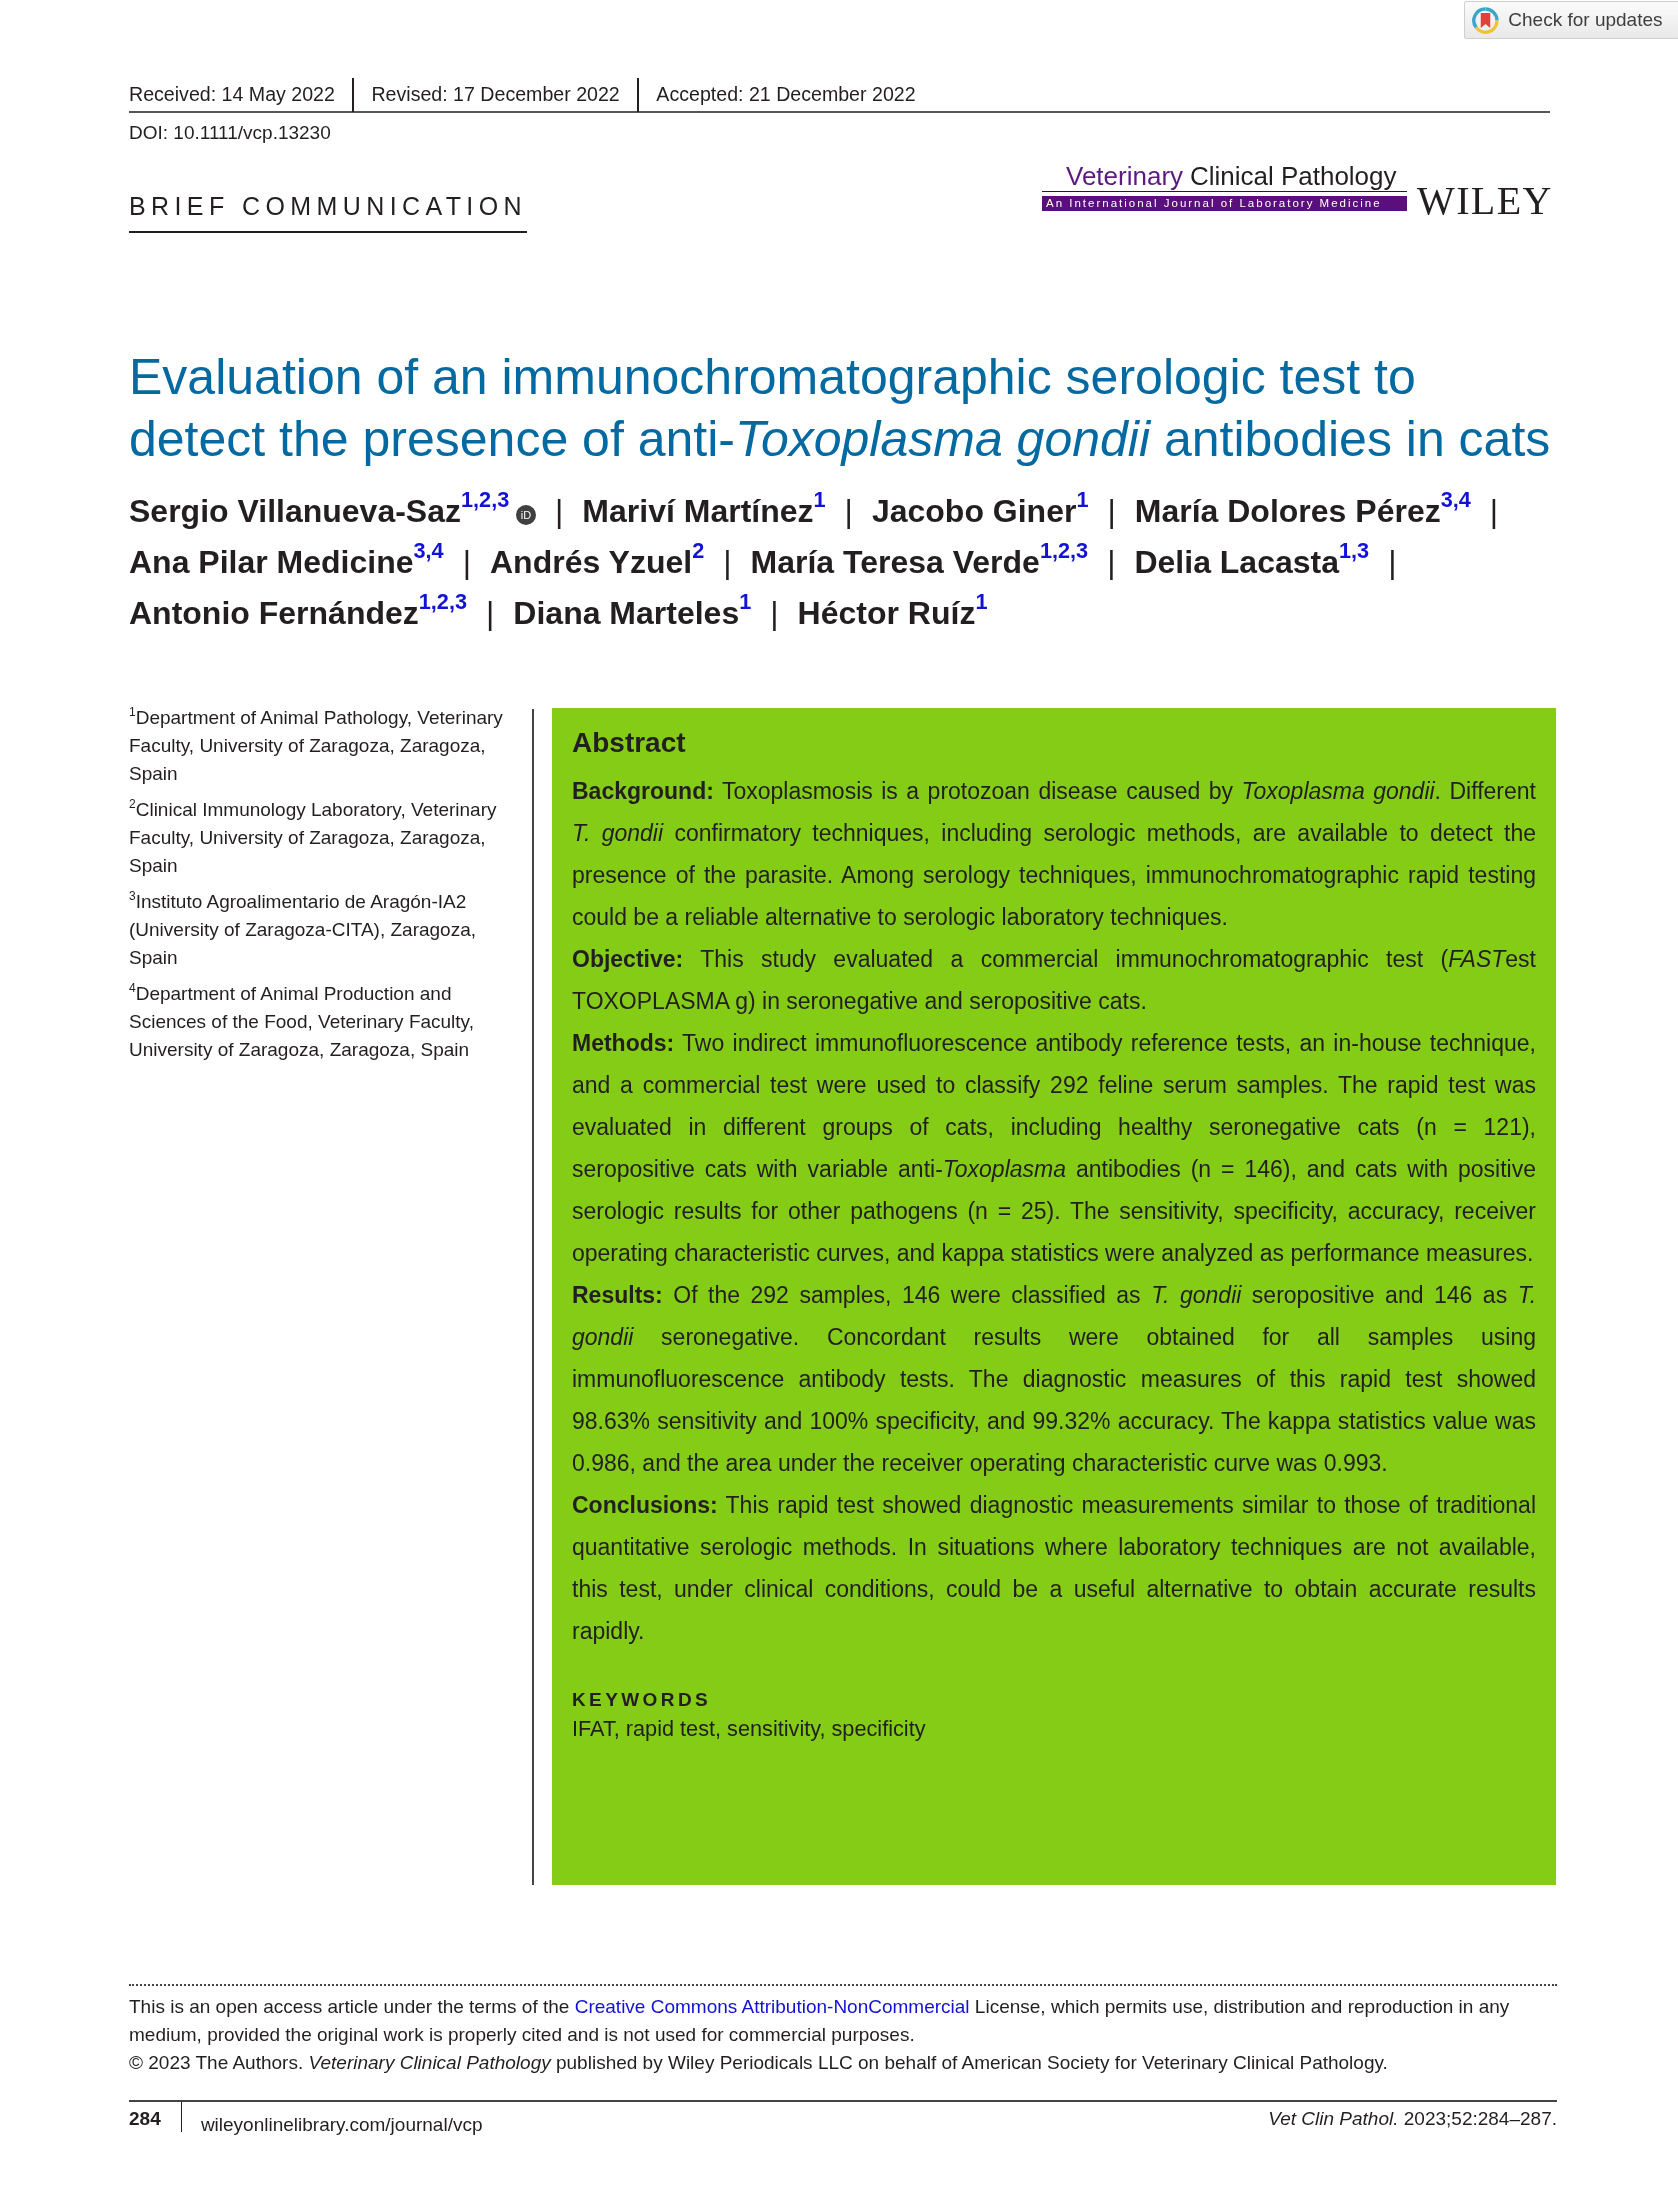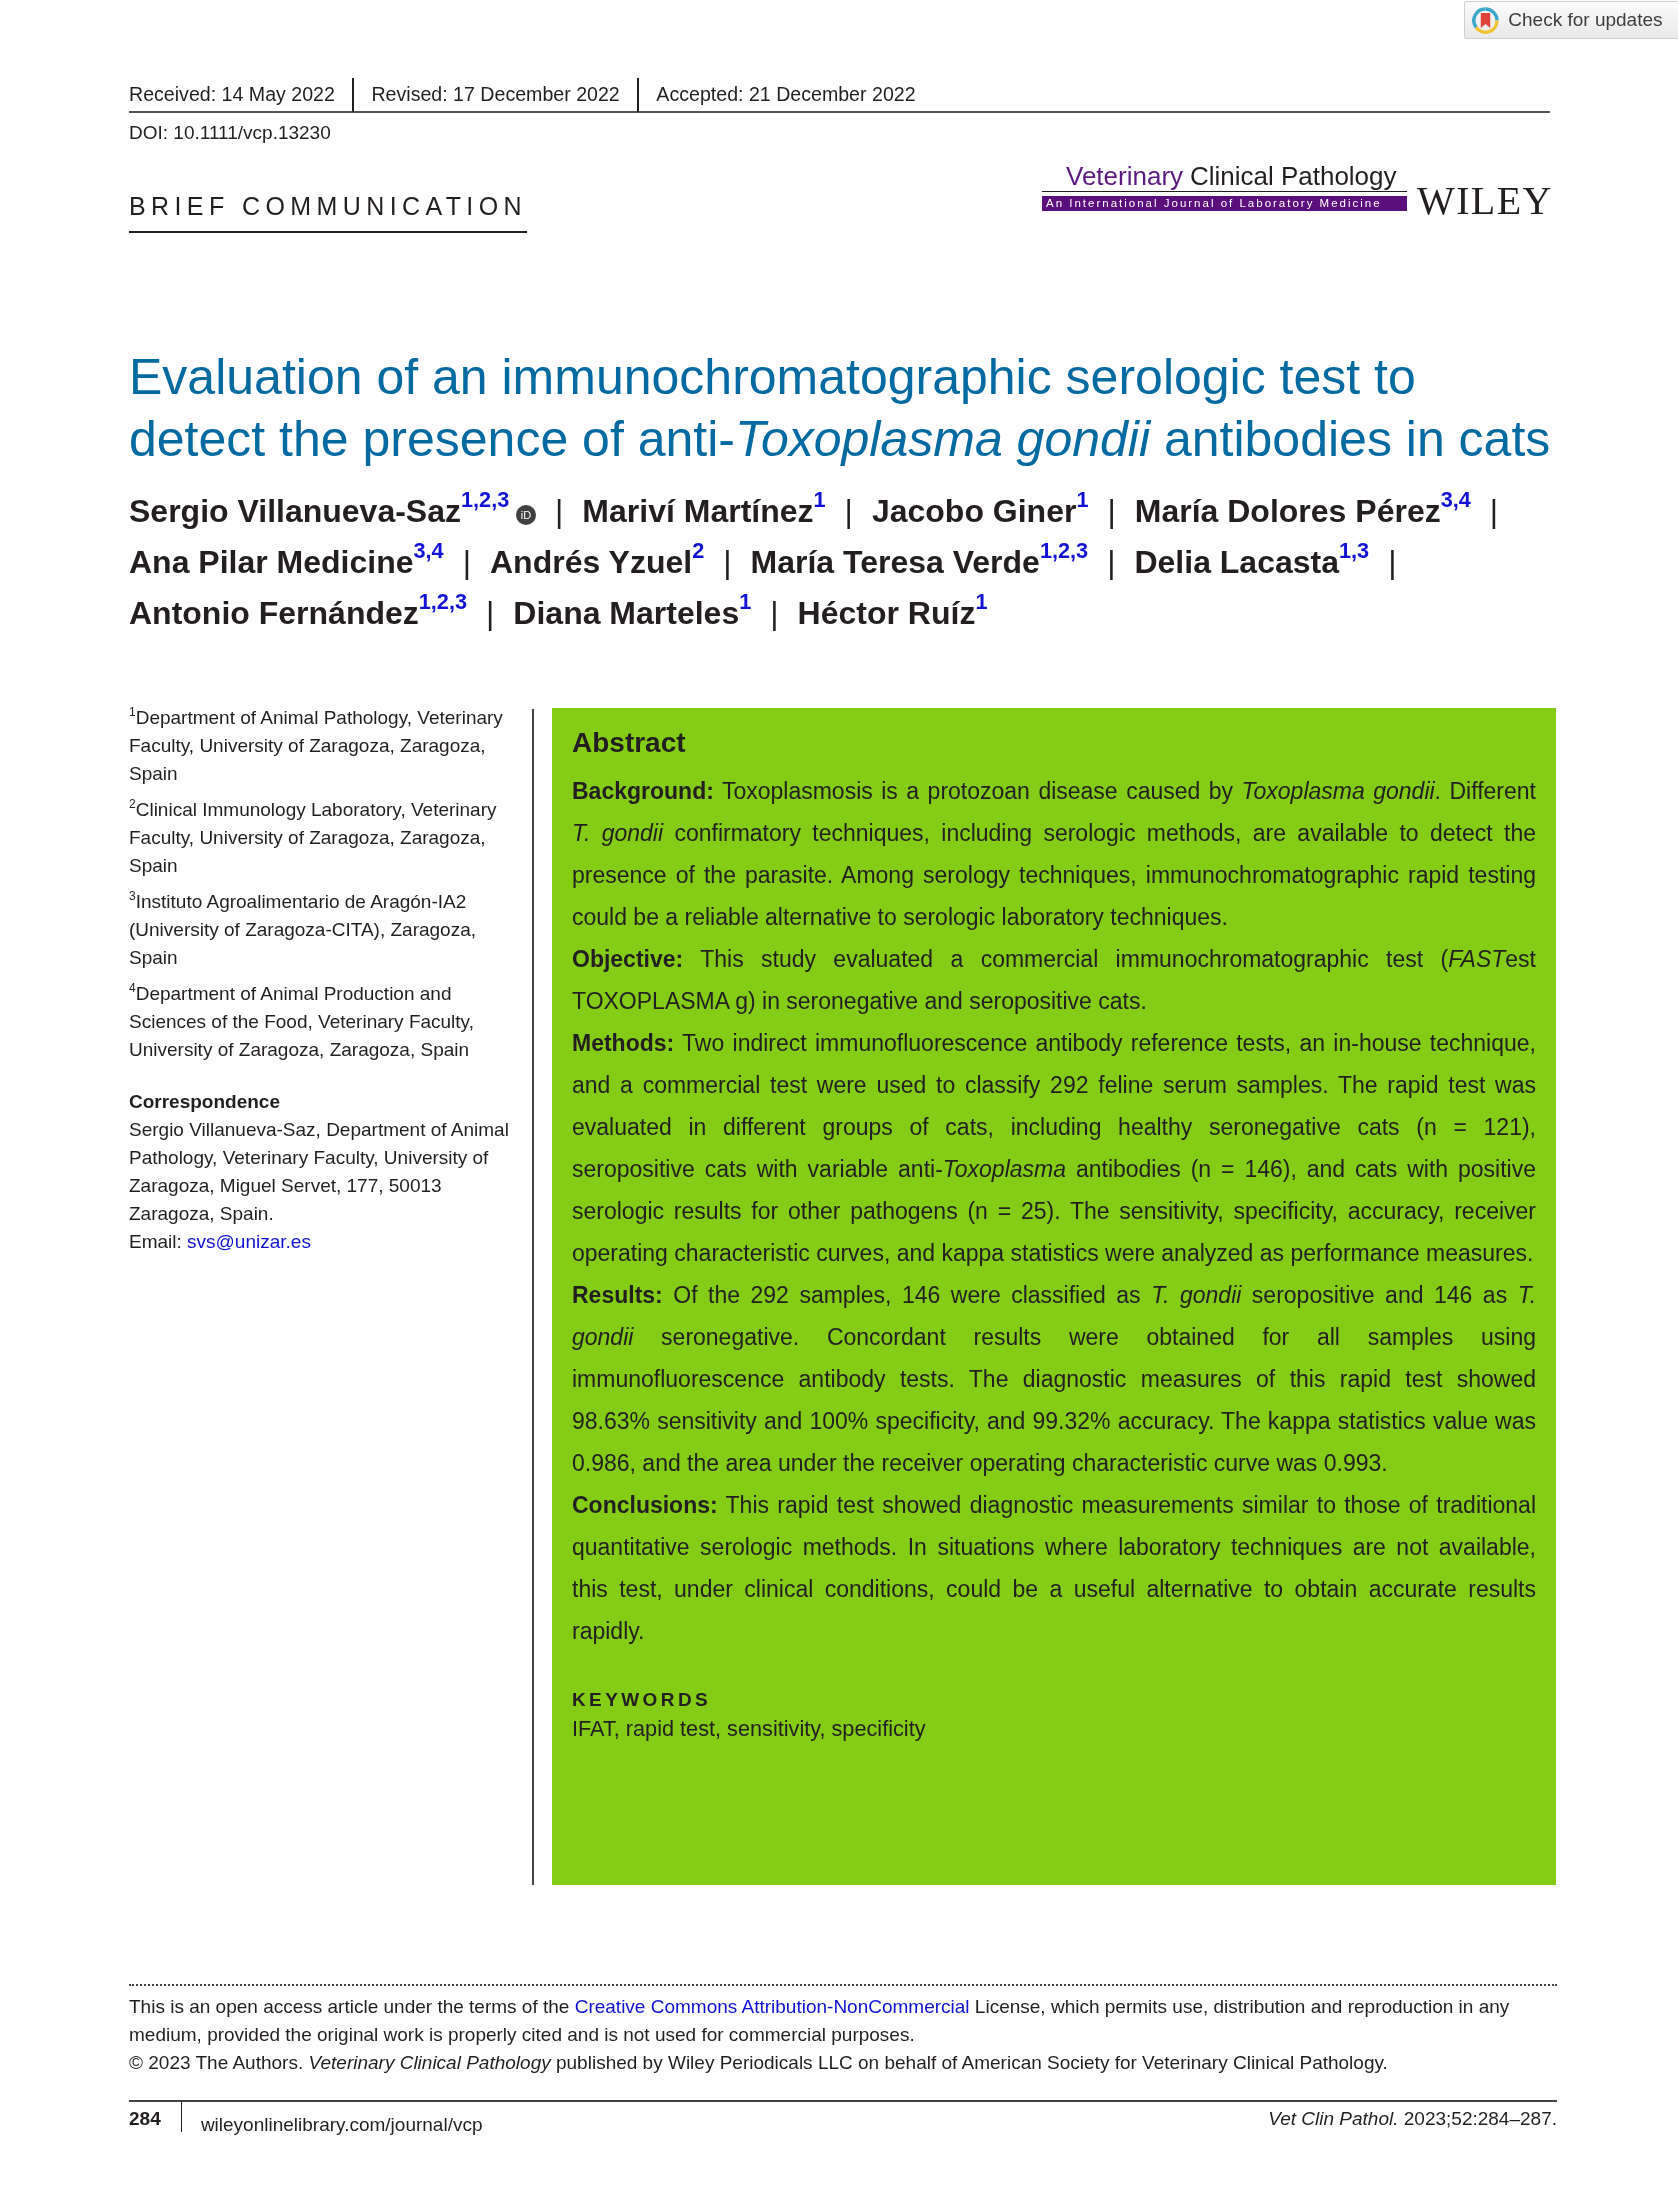--- a/index.html
+++ b/index.html
@@ -118,25 +118,20 @@
   <span class="author"><span>Sergio Villanueva-Saz</span><sup>1,2,3</sup><span class="orcid">iD</span></span><span class="bar">|</span><span class="author"><span>Mariví Martínez</span><sup>1</sup></span><span class="bar">|</span><span class="author"><span>Jacobo Giner</span><sup>1</sup></span><span class="bar">|</span><span class="author"><span>María Dolores Pérez</span><sup>3,4</sup></span><span class="bar">|</span><br>
   <span class="author"><span>Ana Pilar Medicine</span><sup>3,4</sup></span><span class="bar">|</span><span class="author"><span>Andrés Yzuel</span><sup>2</sup></span><span class="bar">|</span><span class="author"><span>María Teresa Verde</span><sup>1,2,3</sup></span><span class="bar">|</span><span class="author"><span>Delia Lacasta</span><sup>1,3</sup></span><span class="bar">|</span><br>
   <span class="author"><span>Antonio Fernández</span><sup>1,2,3</sup></span><span class="bar">|</span><span class="author"><span>Diana Marteles</span><sup>1</sup></span><span class="bar">|</span><span class="author"><span>Héctor Ruíz</span><sup>1</sup></span>
 </div>
 
 <div class="aff-col">
   <div class="aff"><sup>1</sup><span>Department of Animal Pathology, Veterinary Faculty, University of Zaragoza, Zaragoza, Spain</span></div>
   <div class="aff"><sup>2</sup><span>Clinical Immunology Laboratory, Veterinary Faculty, University of Zaragoza, Zaragoza, Spain</span></div>
   <div class="aff"><sup>3</sup><span>Instituto Agroalimentario de Aragón-IA2 (University of Zaragoza-CITA), Zaragoza, Spain</span></div>
   <div class="aff"><sup>4</sup><span>Department of Animal Production and Sciences of the Food, Veterinary Faculty, University of Zaragoza, Zaragoza, Spain</span></div>
-  <div class="corr">
-    <div class="corr-h">Correspondence</div>
-    <div>Sergio Villanueva-Saz, Department of Animal Pathology, Veterinary Faculty, University of Zaragoza, Miguel Servet, 177, 50013 Zaragoza, Spain.</div>
-    <div class="email"><span>Email: </span><a>svs@unizar.es</a></div>
-  </div>
 </div>
 
 <div class="vrule"></div>
 
 <div class="abstract">
   <div class="abs-h">Abstract</div>
   <p class="abs-p"><b>Background:</b><span> Toxoplasmosis is a protozoan disease caused by </span><i>Toxoplasma gondii</i><span>. Different </span><i>T. gondii</i><span> confirmatory techniques, including serologic methods, are available to detect the presence of the parasite. Among serology techniques, immunochromatographic rapid testing could be a reliable alternative to serologic laboratory techniques.</span></p>
   <p class="abs-p"><b>Objective:</b><span> This study evaluated a commercial immunochromatographic test (</span><i>FAST</i><span>est TOXOPLASMA g) in seronegative and seropositive cats.</span></p>
   <p class="abs-p"><b>Methods:</b><span> Two indirect immunofluorescence antibody reference tests, an in-house technique, and a commercial test were used to classify 292 feline serum samples. The rapid test was evaluated in different groups of cats, including healthy seronegative cats (n = 121), seropositive cats with variable anti-</span><i>Toxoplasma</i><span> antibodies (n = 146), and cats with positive serologic results for other pathogens (n = 25). The sensitivity, specificity, accuracy, receiver operating characteristic curves, and kappa statistics were analyzed as performance measures.</span></p>
   <p class="abs-p"><b>Results:</b><span> Of the 292 samples, 146 were classified as </span><i>T. gondii</i><span> seropositive and 146 as </span><i>T. gondii</i><span> seronegative. Concordant results were obtained for all samples using immunofluorescence antibody tests. The diagnostic measures of this rapid test showed 98.63% sensitivity and 100% specificity, and 99.32% accuracy. The kappa statistics value was 0.986, and the area under the receiver operating characteristic curve was 0.993.</span></p>

